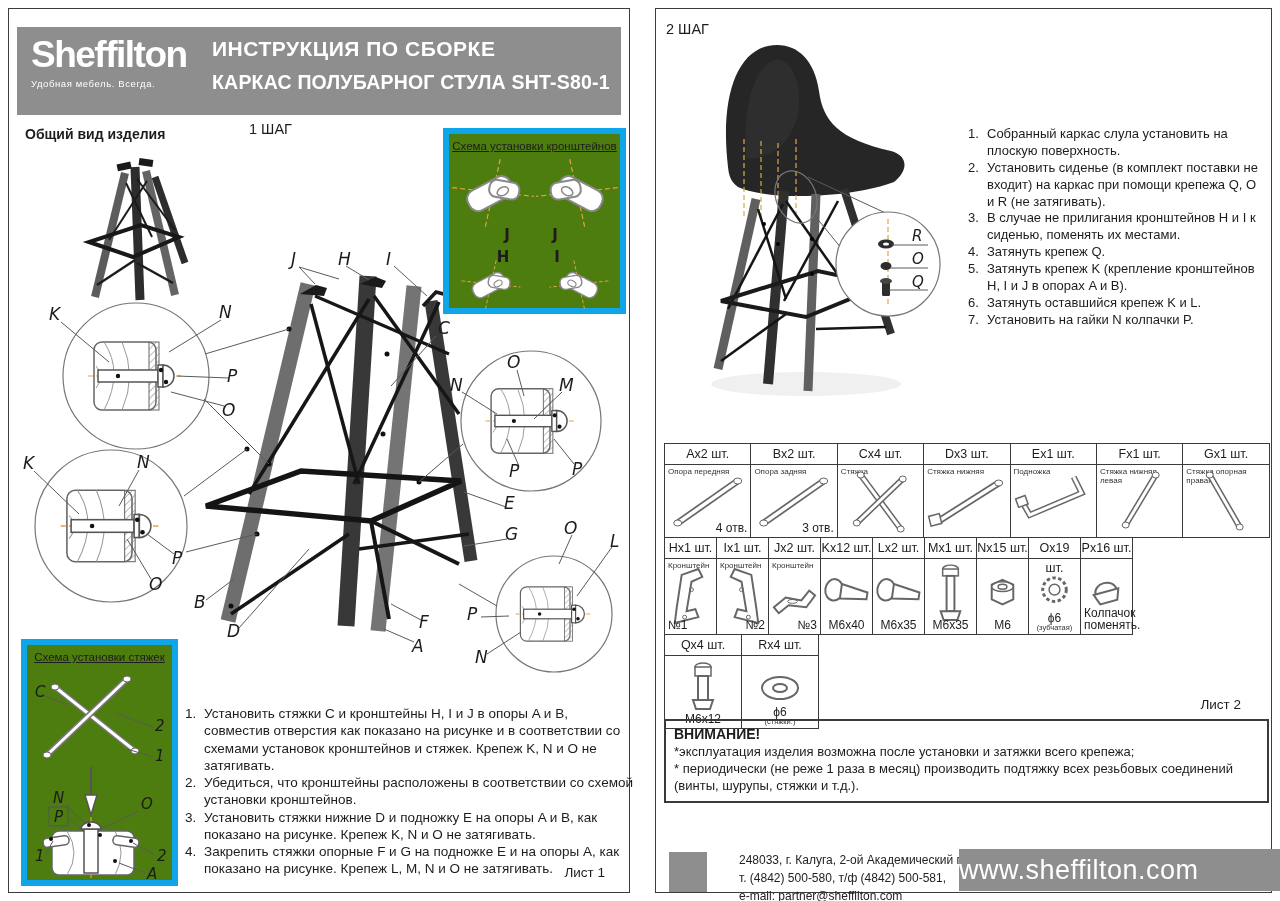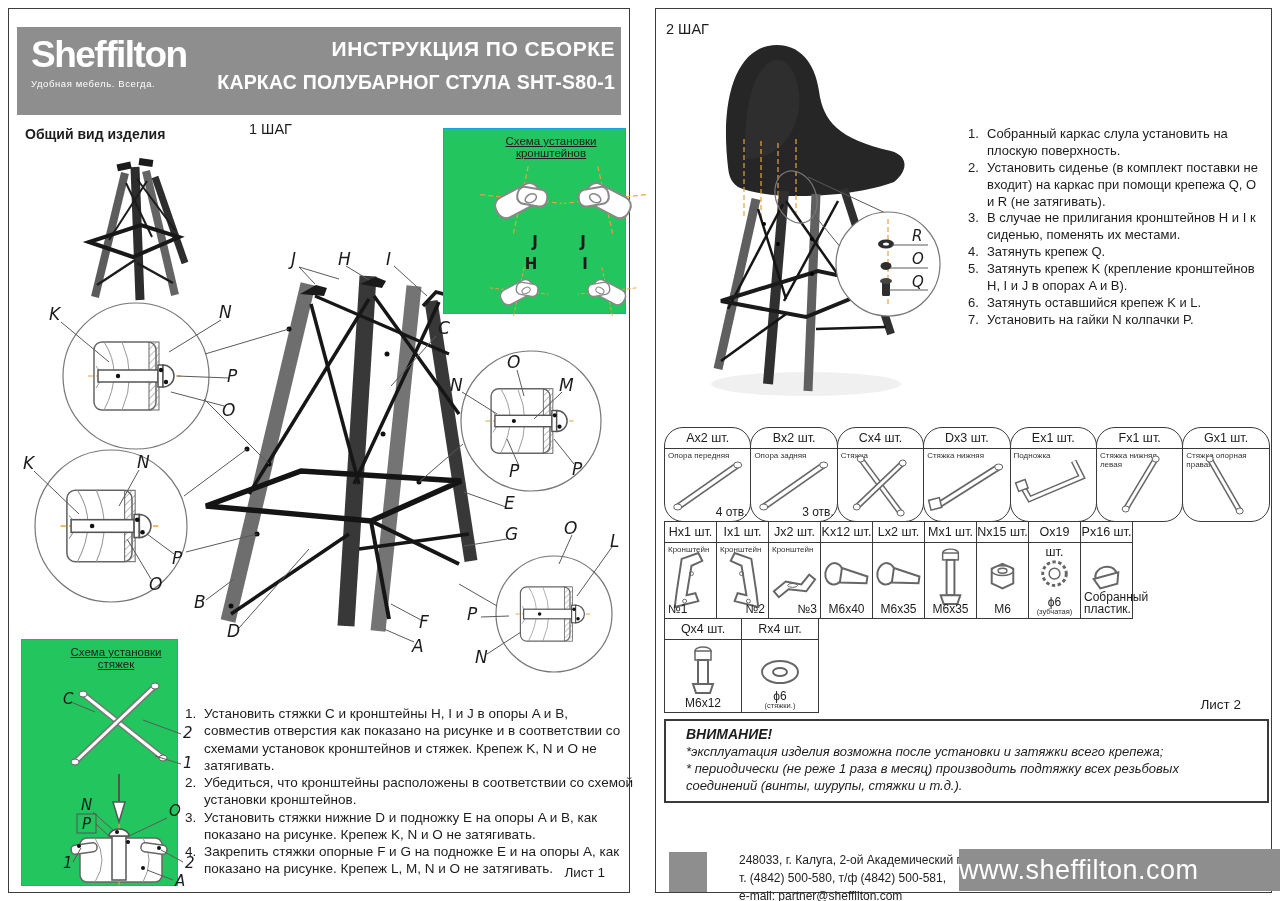--- a/index.html
+++ b/index.html
@@ -7,65 +7,65 @@
   .canvas{position:absolute;inset:0;background:#fff;}
   .page{position:absolute;top:8px;height:885px;background:#fff;border:1.5px solid #3c3c3c;box-sizing:border-box;}
   #page1{left:8px;width:622px;}
   #page2{left:655px;width:617px;}
 
   
   .header{position:absolute;left:8px;top:18px;width:604px;height:88px;background:var(--gray,#8e8e8e);}
   .logo{position:absolute;left:14px;top:8px;width:180px;color:#fff;}
   .logo-name{font-size:37px;font-weight:bold;letter-spacing:-1.5px;line-height:1.1;}
   .logo-tagline{font-size:9.5px;letter-spacing:.6px;margin-top:2px;}
-  .titles{position:absolute;left:195px;right:6px;top:10px;text-align:right;color:#fff;font-weight:bold;}
+  .titles{position:absolute;left:195px;right:6px;top:10px;text-align:left;color:#fff;font-weight:bold;}
   .title1{font-size:21px;letter-spacing:.5px;}
   .title2{font-size:19.5px;margin-top:10px;letter-spacing:.2px;}
 
   .overview-label{position:absolute;left:16px;top:117px;font-size:14px;font-weight:bold;}
   .step-label{position:absolute;font-size:14.5px;}
   #step1{left:240px;top:112px;}
   #step2{left:10px;top:12px;}
 
-  .scheme-box{position:absolute;border:1px solid #0ea5e9;background:#22c55e;box-sizing:border-box;padding-left:33px;}
+  .scheme-box{position:absolute;border:6px solid #0ea5e9;background:#4d7c0f;box-sizing:border-box;}
   #bracket-box{left:434px;top:119px;width:183px;height:186px;}
   #tie-box{left:12px;top:630px;width:157px;height:247px;}
   .scheme-title{font-size:11.5px;text-align:center;text-decoration:underline;margin-top:6px;}
 
   .instructions{margin:0;padding:0;list-style:none;counter-reset:n;}
   .instructions li{counter-increment:n;position:relative;padding-left:19px;margin:0;}
   .instructions li::before{content:counter(n) ". ";position:absolute;left:0;}
   #instr1{position:absolute;left:176px;top:696px;width:450px;font-size:13.5px;line-height:1.28;}
   #instr2{position:absolute;left:312px;top:117px;width:298px;font-size:13px;line-height:1.3;}
 
   .sheet-label{position:absolute;font-size:13.5px;}
   #sheet1{right:24px;bottom:12px;}
   #sheet2{right:30px;top:688px;}
 
   
   #parts-table{position:absolute;left:8px;top:418px;width:606px;}
   .parts-row{display:flex;}
   .part-cell{border:1px solid #3a3a3a;box-sizing:border-box;margin-left:-1px;margin-top:-1px;background:#fff;position:relative;}
-  .parts-row:first-child .part-cell{margin-top:0;border-radius:19px;}
+  .parts-row:first-child .part-cell{margin-top:16px;}
   .part-cell:first-child{margin-left:0;}
   .row1 .part-cell{width:87.4px;height:95px;}
   .row2 .part-cell{width:53px;height:98px;}
   .row3 .part-cell{width:78px;height:95px;}
   .part-code{height:20px;line-height:20px;text-align:center;font-size:12.5px;border-bottom:1px solid #3a3a3a;}
   .part-body{position:absolute;top:21px;left:0;right:0;bottom:0;}
   .part-name{position:absolute;top:2px;left:3px;right:2px;font-size:8px;color:#333;line-height:1.15;}
   .part-icon{position:absolute;inset:0;}
   .part-icon svg{width:100%;height:100%;}
   .part-note{position:absolute;bottom:2px;left:3px;right:3px;font-size:12px;text-align:center;line-height:1.05;}
   .part-note.align-right{text-align:right;}
   .part-note.align-left{text-align:left;}
   .part-note2{font-size:7.5px;color:#333;}
 
   
-  #warning-box{position:absolute;left:8px;top:710px;width:605px;height:84px;border:2px solid #3a3a3a;box-sizing:border-box;padding:5px 20px;font-style:italic;}
+  #warning-box{position:absolute;left:8px;top:710px;width:605px;height:84px;border:2px solid #3a3a3a;box-sizing:border-box;padding:5px 8px;}
   .warning-title{font-size:14px;font-weight:bold;margin-bottom:2px;}
   .warning-line{font-size:13px;line-height:1.3;}
   #load-bar{position:absolute;left:8px;top:802px;width:605px;height:30px;background:var(--gray,#8e8e8e);color:#fff;font-weight:bold;font-size:15px;text-align:center;line-height:30px;}
   .footer{position:absolute;left:0;right:0;top:837px;height:46px;}
   .footer-square{position:absolute;left:13px;top:6px;width:38px;height:40px;background:var(--gray,#8e8e8e);}
   .footer-address{position:absolute;left:64px;top:5px;font-size:12px;line-height:1.5;color:#222;margin-left:19px;}
   .website-bar{position:absolute;left:303px;top:3px;width:346px;height:42px;background:var(--gray,#8e8e8e);color:#fff;text-align:left;font-size:27px;line-height:42px;letter-spacing:.5px;}
 
   svg text.lbl{font-family:"DejaVu Sans",sans-serif;font-style:italic;font-size:17px;fill:#1c1c1c;}
   svg text.lbl-s{font-family:"DejaVu Sans",sans-serif;font-style:italic;font-size:15px;fill:#1c1c1c;}
@@ -558,21 +558,21 @@
           </div>
           <div class="part-cell">
             <div class="part-code">Px16 шт.</div>
             <div class="part-body">
               <div class="part-icon"><svg viewBox="0 0 52 74">
                   <g transform="rotate(-15 26 34)">
                     <path d="M15,32 a11,9 0 0 1 22,0" fill="#fff" stroke="#666" stroke-width="2"></path>
                     <polygon points="13,32 39,32 35,43 17,43" fill="#fff" stroke="#666" stroke-width="2"></polygon>
                   </g>
                 </svg></div>
-              <div class="part-note align-center small">Собранный пластик.</div>
+              <div class="part-note align-center small">Колпачок поменять.</div>
             </div>
           </div>
         </div>
       <div class="parts-row row3">
           <div class="part-cell">
             <div class="part-code">Qx4 шт.</div>
             <div class="part-body">
               <div class="part-icon"><svg viewBox="0 0 76 72">
                   <ellipse cx="38" cy="11" rx="8" ry="4" fill="#fff" stroke="#666" stroke-width="1.5"></ellipse>
                   <rect x="30" y="11" width="16" height="9" fill="#fff" stroke="#666" stroke-width="1.5"></rect>

